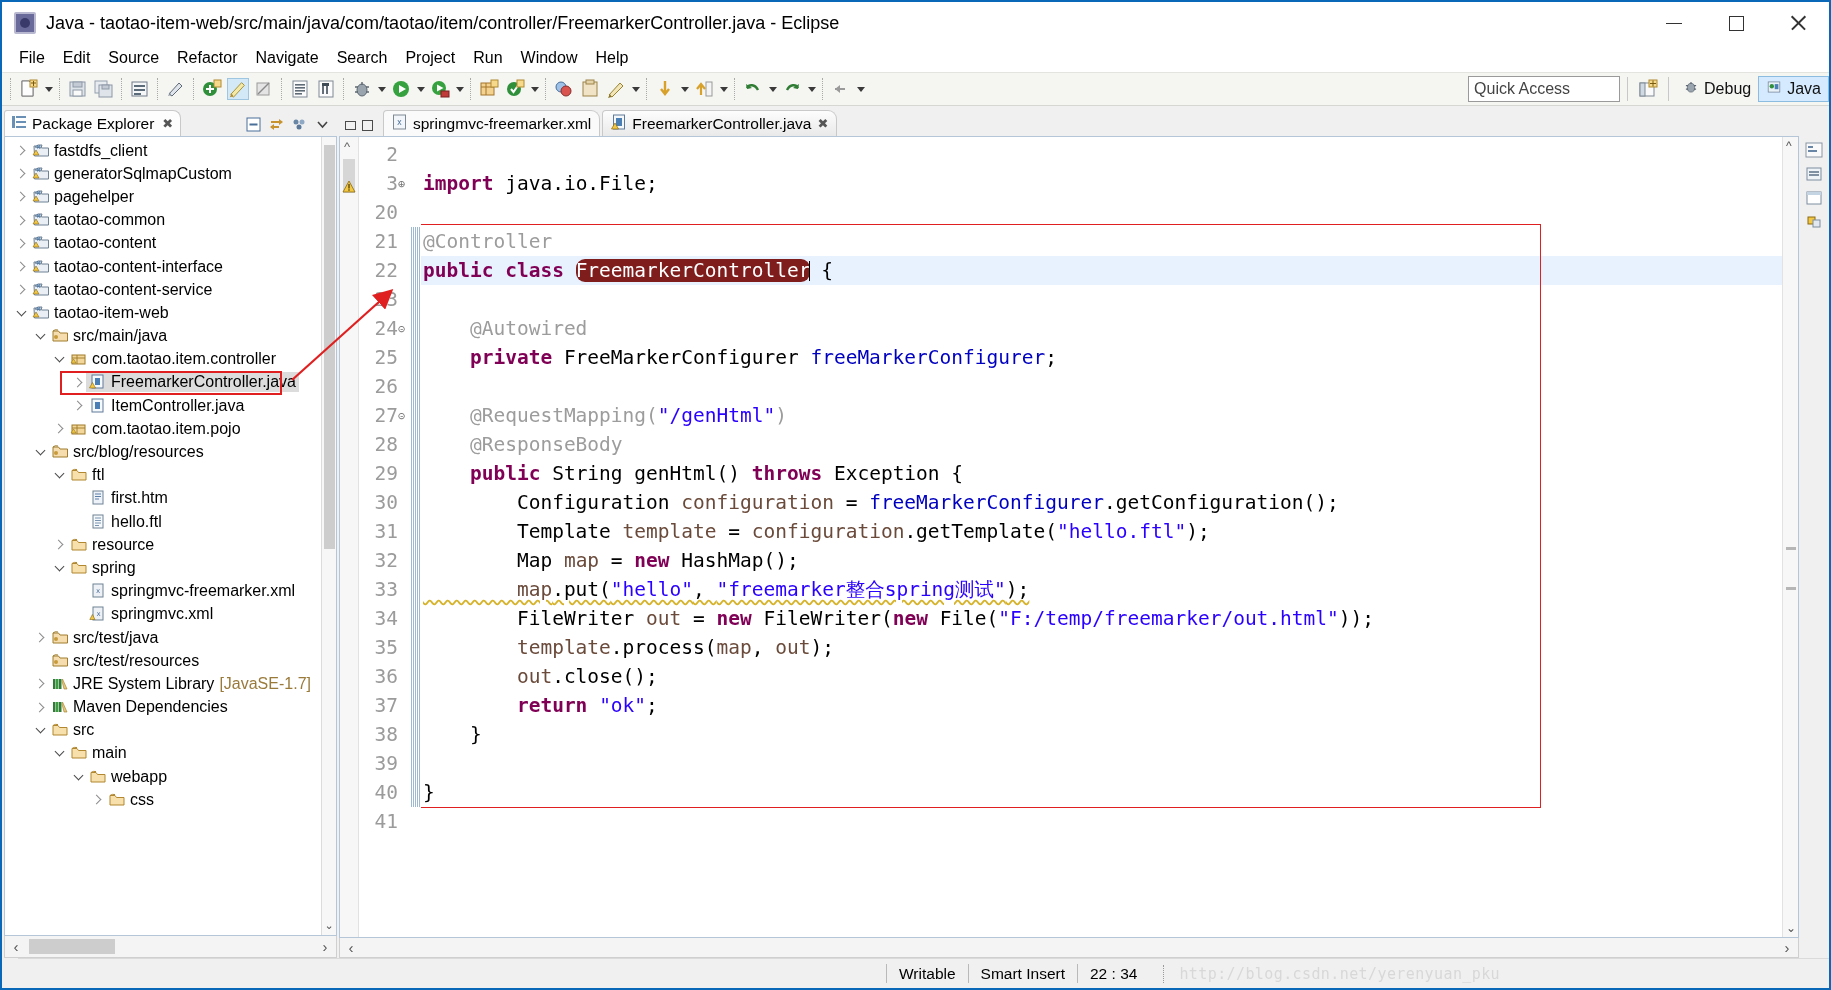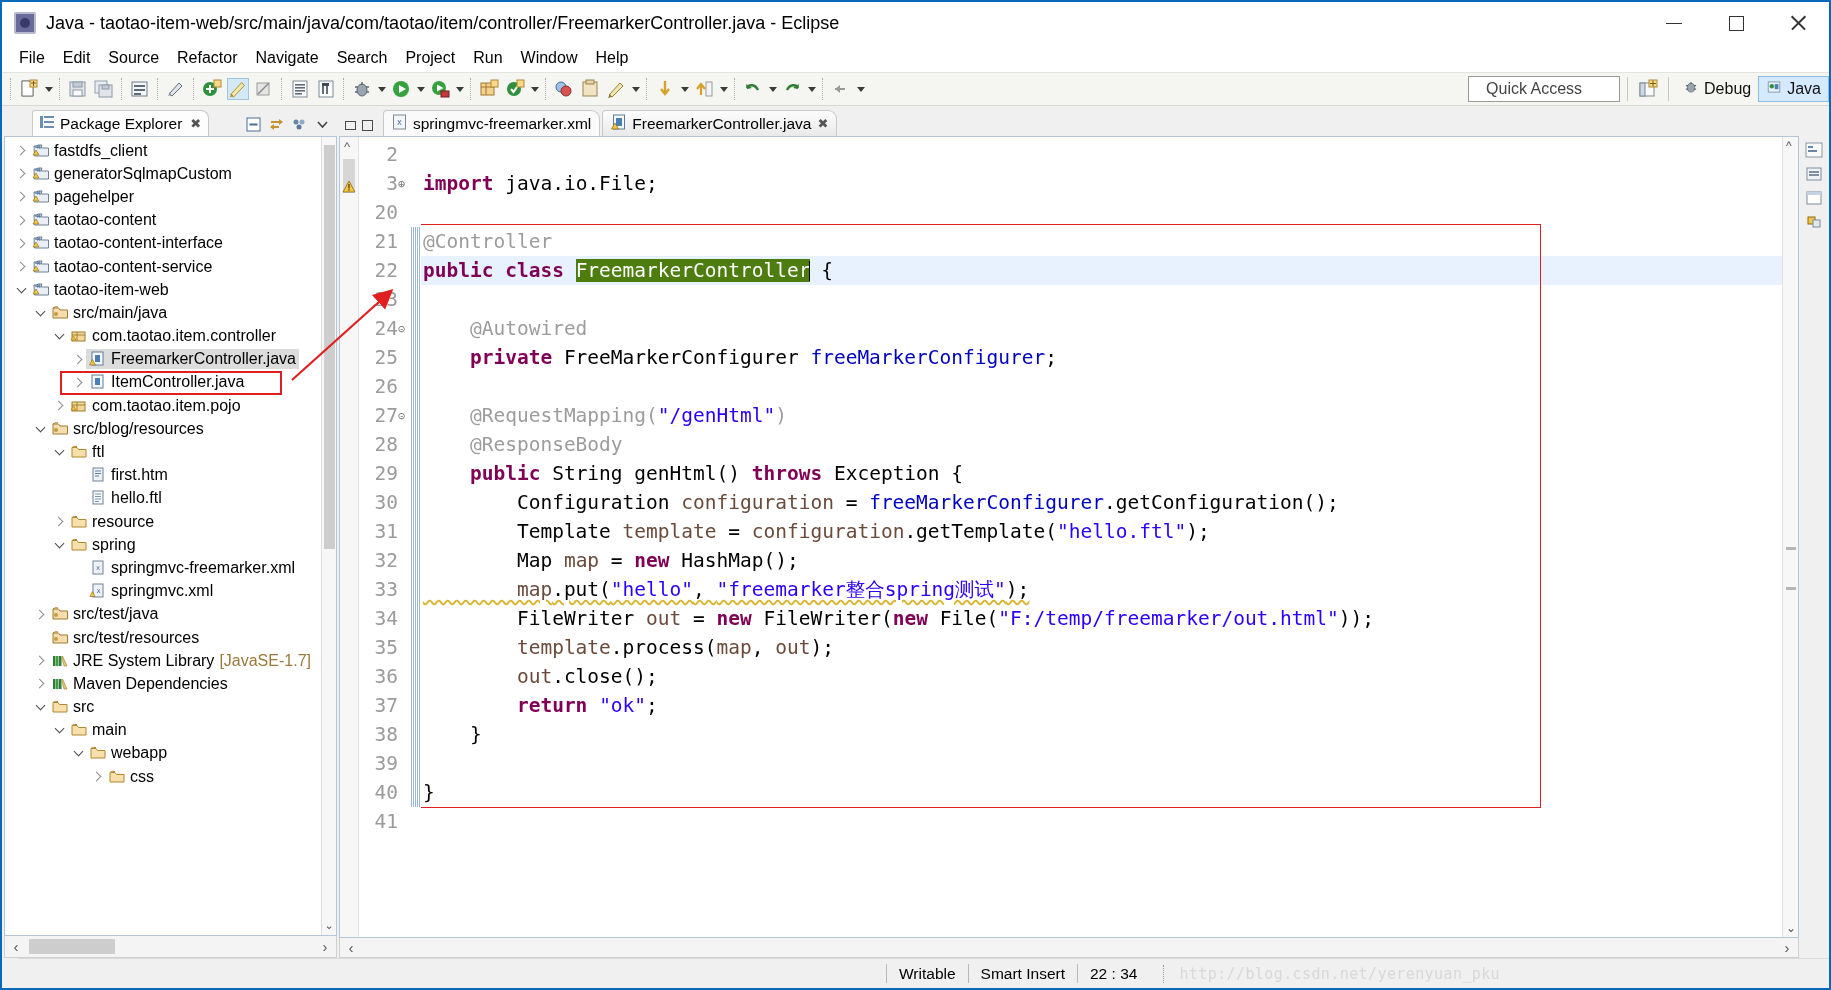--- a/index.html
+++ b/index.html
@@ -122,21 +122,21 @@
     border-right: 4px solid transparent;
     border-top: 5px solid #3a3a3a;
   }
   .quick-access {
     margin-left: auto;
     width: 152px; height: 26px;
     background: #fff;
     border: 1px solid #9a9a9a;
     font-size: 16px;
     color: #444;
-    padding: 0 17px;
+    padding: 0 5px;
     line-height: 24px;
     overflow: hidden;
     white-space: nowrap;
   }
   .persp-sep { width: 1px; height: 24px; background: #c8c8c8; margin: 0 7px; }
   .persp-btn {
     height: 26px;
     display: flex; align-items: center;
     padding: 0 7px;
     font-size: 16px;
@@ -167,21 +167,20 @@
     background: #f0f0f0;
     flex: 0 0 auto;
     min-height: 0;
   }
   .view-tabrow {
     height: 28px;
     display: flex;
     align-items: flex-end;
     flex: 0 0 auto;
     position: relative;
-    margin-left: 28px;
   }
   .view-tab {
     height: 26px;
     display: flex; align-items: center;
     gap: 5px;
     padding: 0 7px 0 6px;
     background: #fdfdfd;
     border-top: 1px solid #c9c9c9;
     border-left: 1px solid #c9c9c9;
     border-right: 1px solid #c9c9c9;
@@ -389,21 +388,21 @@
     color: #000;
     padding-left: 2px;
   }
   .cl.hl { background: #e8f2fe; }
   .kw  { color: #7f0055; font-weight: bold; }
   .ann { color: #9c9c9c; }
   .str { color: #2a00ff; }
   .fld { color: #0000c0; }
   .loc { color: #6a4a3a; }
   .pln { color: #000000; }
-  .sel { background: #4d7c0f; color: #ffffff; }
+  .sel { background: #7f1d1d; color: #ffffff; border-radius: 9px; }
   .caret { display:inline-block; width:0; border-left:1.6px solid #000; height:20px; vertical-align:-4px; margin:0 -1px;}
   .wavy {
     text-decoration: underline wavy #d6b32a;
     text-underline-offset: 3px;
   }
 
   
   .red-rect {
     position: absolute;
     border: 1.6px solid #e02020;
@@ -798,20 +797,32 @@
             <div class="tree-row">
               <span class="twisty collapsed" style="margin-left: 8px;"></span>
               <span class="row-label-box">
                 <span class="t-icon"><svg width="18" height="17" viewBox="0 0 18 17">
                     <path d="M2 4 h6 l1.5 2 h7 v8 h-14z" fill="#e9eff5" stroke="#6f8194"></path>
                     <path d="M3 5 l3 -2 h4 l-1 3z" fill="#b9cbdc" stroke="#6f8194"></path>
                     <text x="5" y="7" font-size="5" fill="#3a6fa5" font-family="monospace">M</text>
                     <path d="M1 13 L4 8 L7 13 Z" fill="#f2c744" stroke="#8a6a10" stroke-width="0.6"></path>
                   </svg></span>
                 <span>pagehelper</span>
+              </span>
+            </div>
+            <div class="tree-row">
+              <span class="twisty collapsed" style="margin-left: 8px;"></span>
+              <span class="row-label-box">
+                <span class="t-icon"><svg width="18" height="17" viewBox="0 0 18 17">
+                    <path d="M2 4 h6 l1.5 2 h7 v8 h-14z" fill="#e9eff5" stroke="#6f8194"></path>
+                    <path d="M3 5 l3 -2 h4 l-1 3z" fill="#b9cbdc" stroke="#6f8194"></path>
+                    <text x="5" y="7" font-size="5" fill="#3a6fa5" font-family="monospace">M</text>
+                    <path d="M1 13 L4 8 L7 13 Z" fill="#f2c744" stroke="#8a6a10" stroke-width="0.6"></path>
+                  </svg></span>
+                <span>taotao-common</span>
               </span>
             </div>
             <div class="tree-row">
               <span class="twisty collapsed" style="margin-left: 8px;"></span>
               <span class="row-label-box">
                 <span class="t-icon"><svg width="18" height="17" viewBox="0 0 18 17">
                     <path d="M2 4 h6 l1.5 2 h7 v8 h-14z" fill="#e9eff5" stroke="#6f8194"></path>
                     <path d="M3 5 l3 -2 h4 l-1 3z" fill="#b9cbdc" stroke="#6f8194"></path>
                     <text x="5" y="7" font-size="5" fill="#3a6fa5" font-family="monospace">M</text>
                     <path d="M1 13 L4 8 L7 13 Z" fill="#f2c744" stroke="#8a6a10" stroke-width="0.6"></path>

